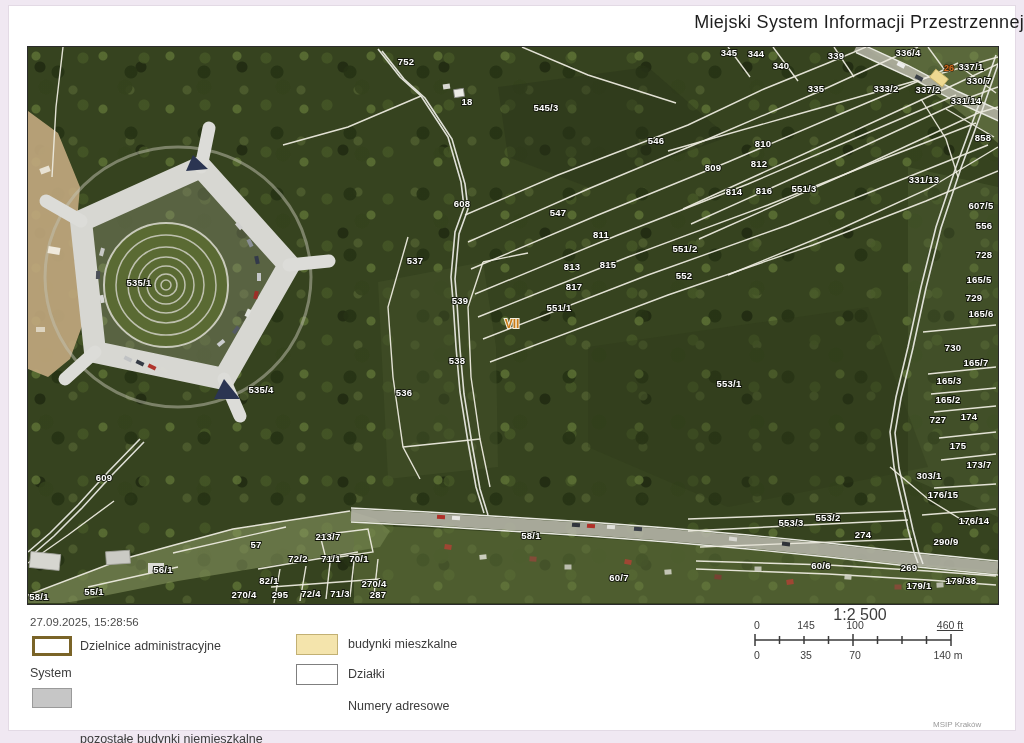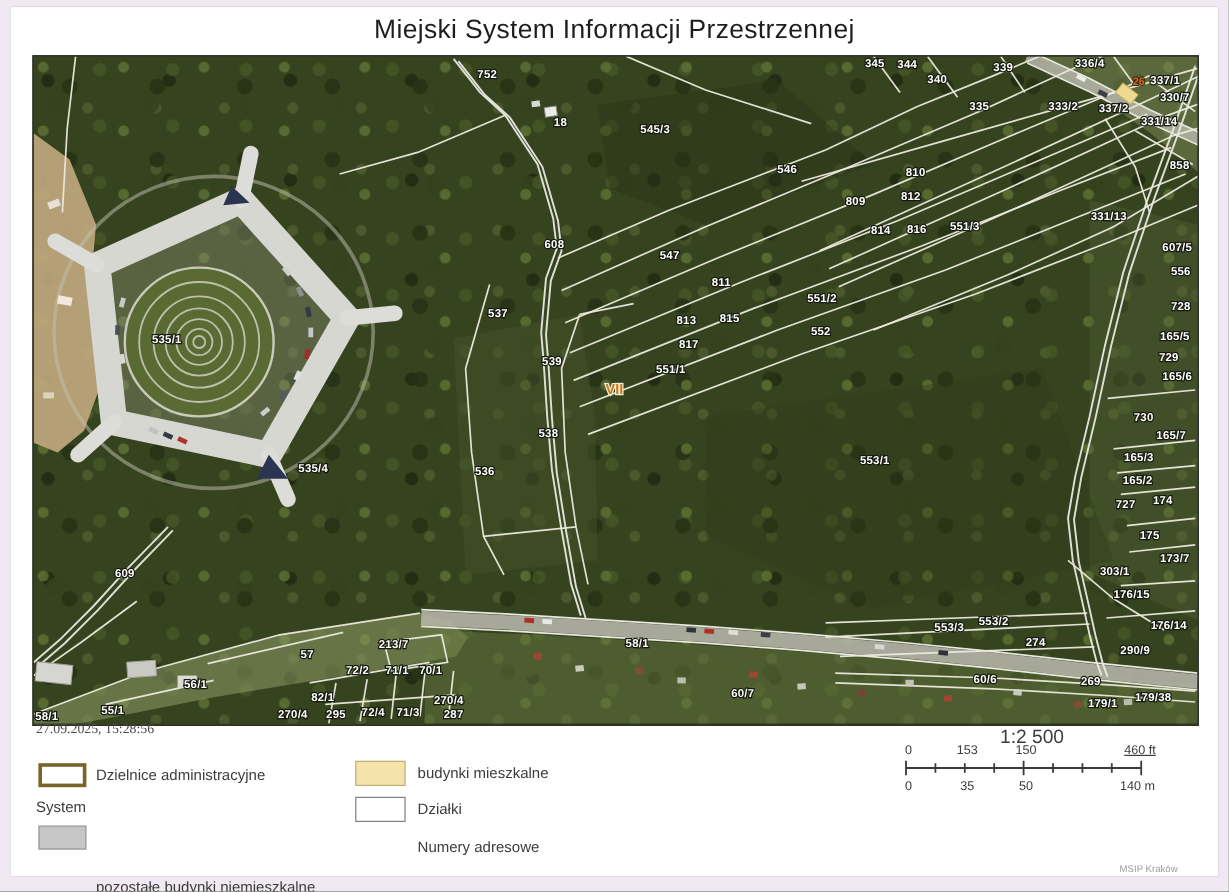--- a/index.html
+++ b/index.html
@@ -6,22 +6,22 @@
   body{
     width:1024px;height:743px;position:relative;overflow:hidden;
     background:#f0e8f2;
     font-family:"Liberation Sans",sans-serif;
   }
   .page{
     position:absolute;left:8px;top:5px;right:8px;bottom:12px;
     background:#ffffff;border:1px solid #e3dae5;
   }
   .page-title{
-    position:absolute;left:0;right:0;top:12px;text-align:center;
-    font-size:22px;color:#1e1e1e;letter-spacing:.3px;
+    position:absolute;left:0;right:0;top:12px;text-align:right;
+    font-size:18px;color:#1e1e1e;letter-spacing:.3px;
   }
   .map-frame{
     position:absolute;left:27px;top:46px;width:970px;height:557px;
     border:1px solid #2b2b2b;box-sizing:content-box;overflow:hidden;background:#36431f;
   }
   .map-photo{
     position:absolute;left:0;top:0;width:970px;height:556px;
     background-color:#36431f;
     background-image:
       radial-gradient(circle at 8px 9px,  rgba(92,112,52,.85) 0 4px, transparent 5px),
@@ -37,21 +37,21 @@
   .plabel{
     font-size:9.5px;font-weight:700;fill:#ffffff;
     stroke:#161a0e;stroke-width:2px;paint-order:stroke;letter-spacing:.2px;
   }
   .dlabel{
     font-size:12px;font-weight:700;fill:#c97b17;
     stroke:#f3eddc;stroke-width:2px;paint-order:stroke;
   }
   .alabel{font-size:9px;font-weight:700;fill:#d2691e;stroke:#3a2c10;stroke-width:1.6px;paint-order:stroke;}
   .lbl{position:absolute;font-size:12.5px;color:#3c3c3c;white-space:nowrap;}
-  .timestamp{position:absolute;left:30px;top:602px;font-size:11.5px;color:#4c4c4c;font-family:Liberation Serif, serif;}
+  .timestamp{position:absolute;left:30px;top:616px;font-size:11.5px;color:#4c4c4c;}
   .swatch{position:absolute;box-sizing:border-box;background:#fff;}
   .sw-district{left:32px;top:636px;width:40px;height:20px;border:3px solid #7a6428;}
   .sw-res{left:296px;top:634px;width:42px;height:21px;border:1px solid #c2b073;background:#f4e4ac;}
   .sw-parcel{left:296px;top:664px;width:42px;height:21px;border:1.5px solid #7f7f7f;background:#fff;}
   .sw-nonres{left:32px;top:688px;width:40px;height:20px;border:1px solid #9a9a9a;background:#c6c6c6;}
   .l-district{left:80px;top:639px;}
   .l-res{left:348px;top:637px;text-align:right;}
   .l-budynki{left:30px;top:666px;}
   .l-dzialki{left:348px;top:667px;}
   .l-nonres{left:80px;top:732px;}
@@ -301,35 +301,35 @@
 <div class="lbl l-res">budynki mieszkalne</div>
 <div class="lbl l-budynki">System</div>
 <div class="swatch sw-parcel" style="border-color: rgb(127, 127, 127);"></div>
 <div class="lbl l-dzialki">Działki</div>
 <div class="swatch sw-nonres" style="background: rgb(198, 198, 198);"></div>
 <div class="lbl l-nonres">pozostałe budynki niemieszkalne</div>
 <div class="lbl l-adres">Numery adresowe</div>
 
 <div class="scale-ratio">1:2 500</div>
 <span class="scale-num" style="left:757px;top:619px;">0</span>
-<span class="scale-num" style="left:806px;top:619px;">153</span>
-<span class="scale-num" style="left:855px;top:619px;">150</span>
+<span class="scale-num" style="left:806px;top:619px;">145</span>
+<span class="scale-num" style="left:855px;top:619px;">100</span>
 <span class="scale-num" style="left:950px;top:619px;text-decoration:underline;">460 ft</span>
 <svg width="216" height="16" style="position:absolute;left:749px;top:632px;">
   <line x1="6" y1="8" x2="202" y2="8" stroke="#3a3a3a" stroke-width="1.5"></line>
   <g stroke="#3a3a3a" stroke-width="1.5">
     <line x1="6" y1="2" x2="6" y2="14"></line>
     <line x1="30.5" y1="4" x2="30.5" y2="12"></line>
     <line x1="55" y1="4" x2="55" y2="12"></line>
     <line x1="79.5" y1="4" x2="79.5" y2="12"></line>
     <line x1="104" y1="2" x2="104" y2="14"></line>
     <line x1="128.5" y1="4" x2="128.5" y2="12"></line>
     <line x1="153" y1="4" x2="153" y2="12"></line>
     <line x1="177.5" y1="4" x2="177.5" y2="12"></line>
     <line x1="202" y1="2" x2="202" y2="14"></line>
   </g>
 </svg>
 <span class="scale-num" style="left:757px;top:649px;">0</span>
 <span class="scale-num" style="left:806px;top:649px;">35</span>
-<span class="scale-num" style="left:855px;top:649px;">50</span>
+<span class="scale-num" style="left:855px;top:649px;">70</span>
 <span class="scale-num" style="left:948px;top:649px;">140 m</span>
 
 <div class="credit">MSIP Kraków</div>
 
 </body></html>

